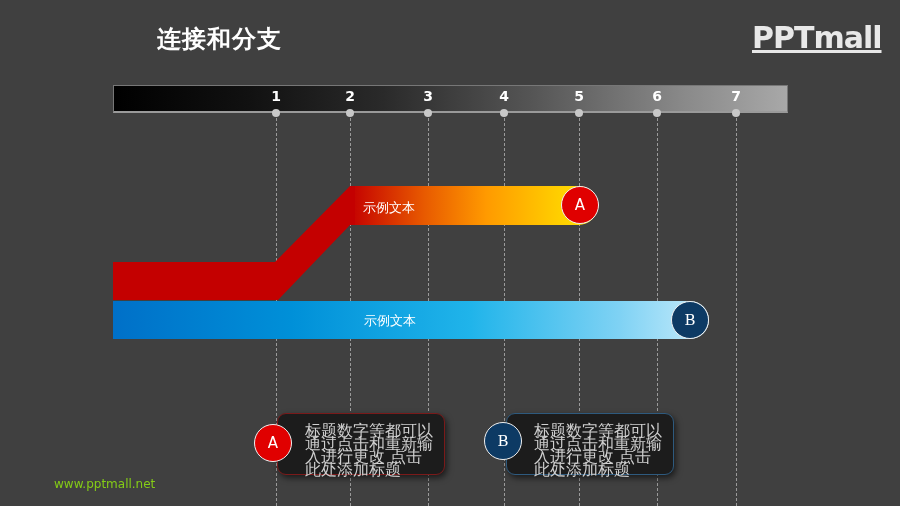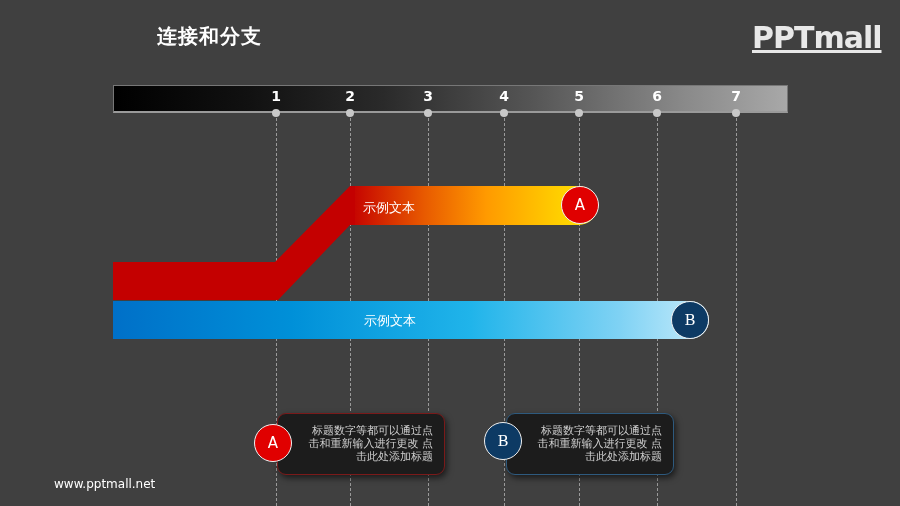--- a/index.html
+++ b/index.html
@@ -1,21 +1,21 @@
 <!DOCTYPE html>
 <html><head>
 <meta charset="utf-8">
 <style>
   * { margin: 0; padding: 0; box-sizing: border-box; }
   html, body { width: 900px; height: 506px; overflow: hidden; background: #404040; }
   body { position: relative; font-family: "DejaVu Sans", "Liberation Sans", sans-serif; color: #fff; }
   .abs { position: absolute; }
-  .title { left: 157px; top: 23px; font-size: 20px; font-weight: bold; letter-spacing: 1px; color: #ffffff; }
+  .title { left: 157px; top: 23px; font-size: 24px; font-weight: bold; letter-spacing: 1px; color: #ffffff; }
   .logo { left: 752px; top: 20px; font-family: "DejaVu Sans", sans-serif; font-size: 30px; font-weight: bold; color: #e8e8e8; letter-spacing: -1px; text-decoration: underline; }
-  .footer { left: 54px; top: 477px; font-size: 12px; color: #ffffff; }
+  .footer { left: 54px; top: 477px; font-size: 12px; color: #84cc16; }
 
   .timeline { left: 113px; top: 85px; width: 675px; height: 28px;
     background: linear-gradient(to right, #000 0%, #111 20%, #2a2a2a 40%, #555 62%, #8a8a8a 85%, #a8a8a8 100%);
     border: 1px solid #777; border-bottom: 2px solid #9a9a9a; }
   .tick-label { top: 88px; width: 20px; margin-left: -10px; text-align: center; font-size: 14px; font-weight: bold; color: #fff; }
   .tick-dot { top: 109px; width: 8px; height: 8px; margin-left: -4px; border-radius: 50%; background: #c8c8c8; }
   .gridline { top: 113px; height: 393px; width: 0; border-left: 1px dashed #9a9a9a; }
   .band-a { left: 350px; top: 186px; width: 248px; height: 39px;
     background: linear-gradient(to right, #c40000 0%, #e85a00 30%, #ff9a00 55%, #ffd000 85%, #ffe600 100%);
     border-radius: 0 20px 20px 0; }
@@ -27,21 +27,21 @@
 
   .circle { border-radius: 50%; display: flex; align-items: center; justify-content: center;
     font-size: 15px; color: #fff; border: 1.5px solid #f0f0f0; }
   .circle-a { left: 561px; top: 186px; width: 38px; height: 38px; background: #e00000; }
   .circle-b { left: 671px; top: 301px; width: 38px; height: 38px; background: #0d3a64; font-family: "DejaVu Serif", serif; }
 
   .card { width: 168px; height: 62px; border-radius: 9px; background: #1c1c1c;
     box-shadow: 2px 3px 6px rgba(0,0,0,0.6); }
   .card-a { left: 277px; top: 413px; border: 1px solid #7a1a1a; }
   .card-b { left: 506px; top: 413px; border: 1px solid #2e5a7e; }
-  .card-text { font-size: 11px; line-height: 13px; color: #d0d0d0; width: 128px; text-align: right; }
+  .card-text { font-size: 16px; line-height: 13px; color: #d0d0d0; width: 128px; }
   .card-text-a { left: 305px; top: 424px; }
   .card-text-b { left: 534px; top: 424px; }
   .card-circle { width: 38px; height: 38px; }
   .card-circle-a { left: 254px; top: 424px; background: #e00000; }
   .card-circle-b { left: 484px; top: 422px; background: #0d3a64; font-family: "DejaVu Serif", serif; }
 </style>
 </head>
 <body>
 
 <div class="abs title">连接和分支</div>

